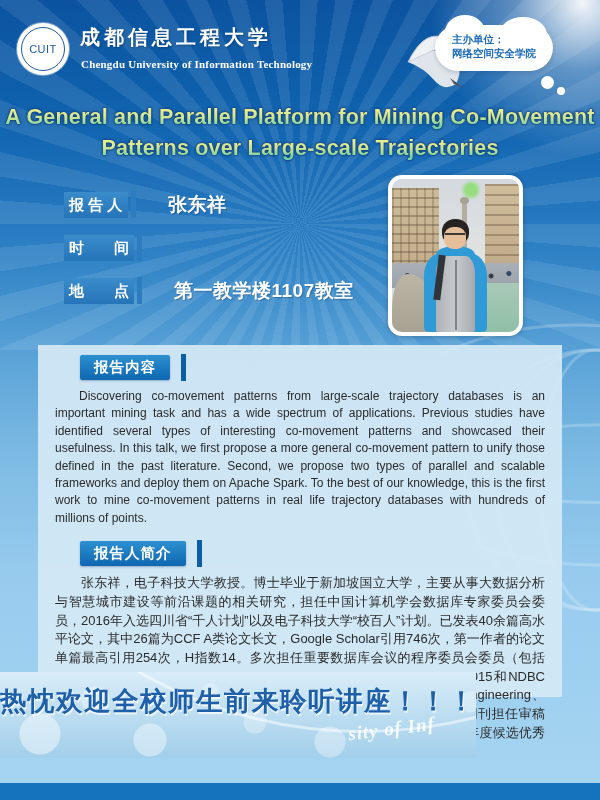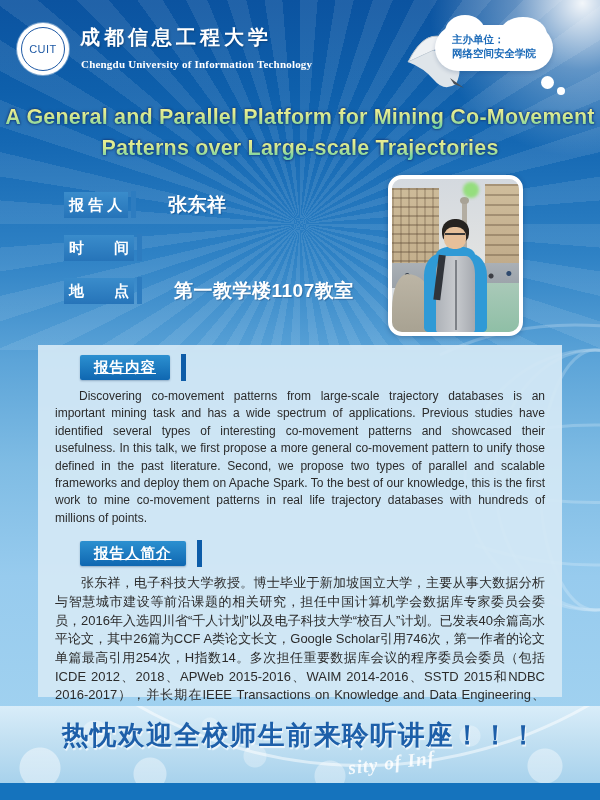--- a/index.html
+++ b/index.html
@@ -116,31 +116,30 @@
   
   .panel{
     position:absolute; left:38px; top:345px; width:524px; height:352px;
     background:rgba(212,232,245,0.93);
   }
   .sec-head-row{ display:flex; align-items:center; margin:9px 0 0 42px; }
   .sec-head{
     display:inline-block; background:linear-gradient(180deg,#2c90d0,#0f67b1); color:#fff;
     font-size:14.5px; font-weight:bold; padding:3px 14px; border-radius:2px; letter-spacing:1px;
     box-shadow:0 1px 2px rgba(0,40,90,.3);
-    text-decoration:underline;
   }
   .sec-bar{ width:5px; height:27px; background:#0d5ca8; margin-left:11px; }
   .panel p{
     margin:7px 17px 0 17px; font-size:12px; line-height:1.45; color:#2b2b2b;
     text-align:justify; text-indent:2em;
   }
   .panel p.bio{ font-size:13px; line-height:1.44; }
   
   .bokeh{
-    position:absolute; left:0; top:706px; width:600px; height:86px; overflow:hidden;
+    position:absolute; left:0; top:672px; width:476px; height:86px; overflow:hidden;
     background:
       radial-gradient(circle at 40px 62px, rgba(255,255,255,.45) 0 20px, rgba(255,255,255,0) 21px),
       radial-gradient(circle at 95px 28px, rgba(255,255,255,.35) 0 13px, rgba(255,255,255,0) 14px),
       radial-gradient(circle at 150px 68px, rgba(255,255,255,.4) 0 16px, rgba(255,255,255,0) 17px),
       radial-gradient(circle at 255px 50px, rgba(255,255,255,.3) 0 11px, rgba(255,255,255,0) 12px),
       radial-gradient(circle at 330px 70px, rgba(255,255,255,.35) 0 15px, rgba(255,255,255,0) 16px),
       radial-gradient(circle at 470px 30px, rgba(255,255,255,.3) 0 10px, rgba(255,255,255,0) 11px),
       radial-gradient(circle at 545px 60px, rgba(255,255,255,.4) 0 17px, rgba(255,255,255,0) 18px),
       radial-gradient(circle at 210px 20px, rgba(255,255,255,.25) 0 8px, rgba(255,255,255,0) 9px),
       linear-gradient(180deg,#d9edf9 0%,#c2e0f2 40%,#a2cfeb 100%);

